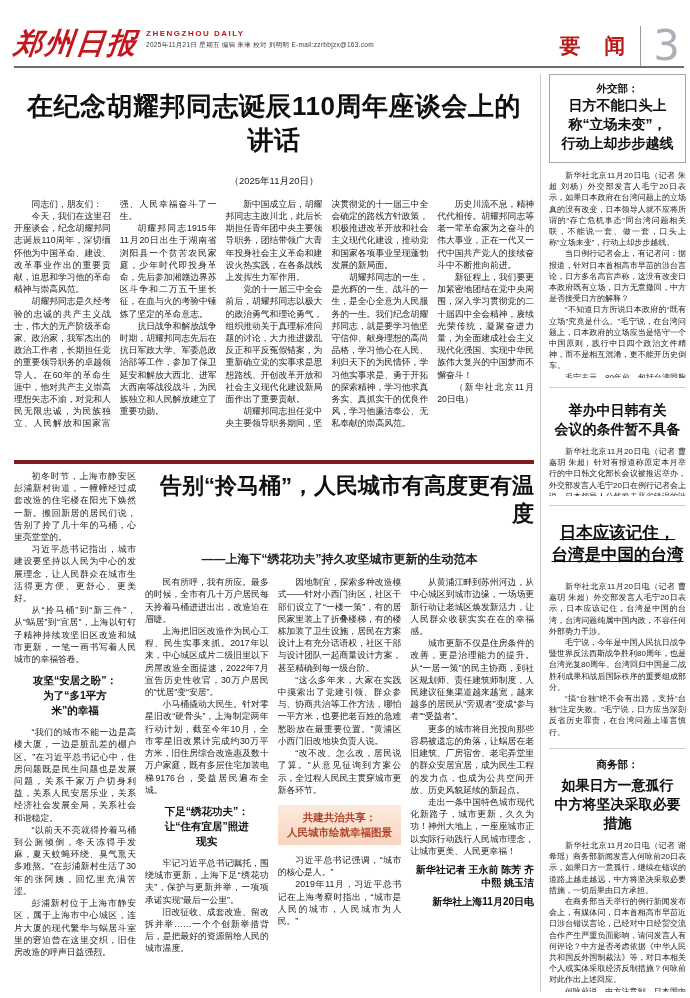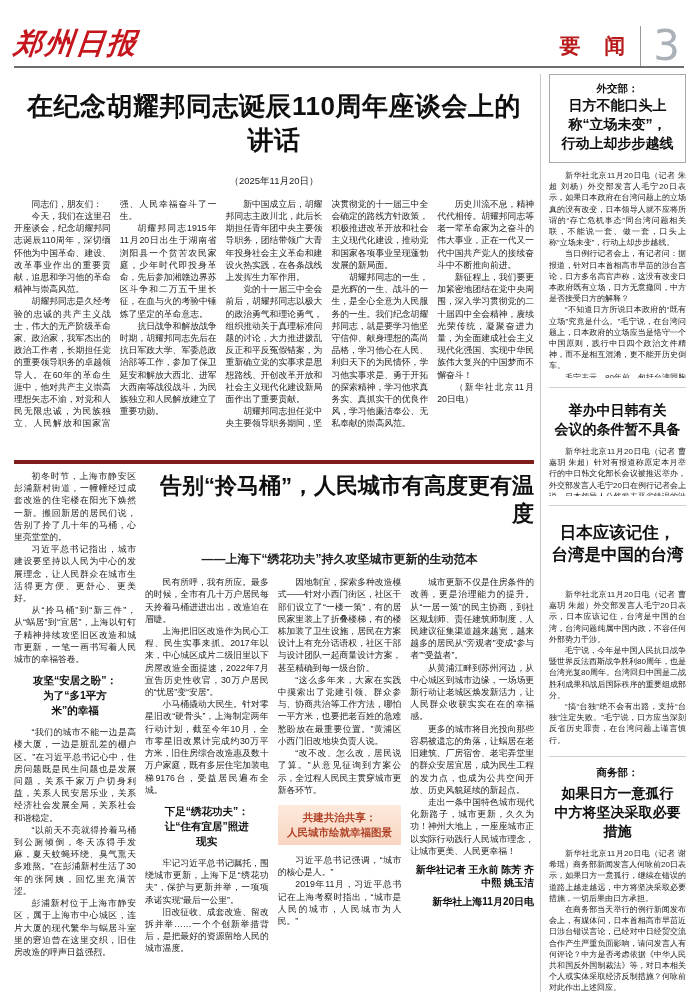--- a/index.html
+++ b/index.html
@@ -63,31 +63,35 @@
   .htitle div { font-size:14px; line-height:19px; }
   .hbox { border:1px solid #a8a8a8; padding:7px 3px 9px; margin-bottom:7px; }
   .sb .bt p { font-size:8px; line-height:11.2px; }
   .sb-body { overflow:hidden; }
   .b1 .sb-body { height:208px; }
   .b2 .sb-body { height:50px; }
   .b3 .sb-body { height:158px; }
   .b4 .sb-body { height:212px; }
   .b2 .htitle, .b4 .htitle { margin:4px 0 7px; }
   .b3 .htitle div { font-size:16.5px; line-height:22px; }
-  .b3 .htitle { margin:6px 0 24px; }
+  .b3 .htitle { margin:6px 0 16px;text-decoration:underline; }
   .sdiv { border-top:1px solid #cfcfcf; margin:9px 0; height:0; }
 </style>
 </head>
 <body>
 
 <div class="page">
 
   <header class="masthead">
     <div class="brand">
       <div class="logo">郑州日报</div>
+      <div class="brand-side">
+        <div class="logo-en">ZHENGZHOU DAILY</div>
+        <div class="issue-line">2025年11月21日 星期五 编辑 朱琳 校对 刘明明 E-mail:zzrbbjzx@163.com</div>
+      </div>
     </div>
     <div class="section-area">
       <div class="section-name">要 闻</div>
       <div class="pageno">3</div>
     </div>
   </header>
 
   <section class="speech">
     <h1 class="speech-title">在纪念胡耀邦同志诞辰110周年座谈会上的讲话</h1>
     <div class="speech-note">（2025年11月20日）</div>
@@ -153,22 +157,22 @@
               <div>共建共治共享：</div>
               <div>人民城市绘就幸福图景</div>
             </div>
           <div>
               <p>习近平总书记强调，“城市的核心是人。”</p>
               <p>2019年11月，习近平总书记在上海考察时指出，“城市是人民的城市，人民城市为人民。”</p>
             </div>
         </div>
         <div class="ncol bt">
           <div>
+              <p>从黄浦江畔到苏州河边，从中心城区到城市边缘，一场场更新行动让老城区焕发新活力，让人民群众收获实实在在的幸福感。</p>
               <p>城市更新不仅是住房条件的改善，更是治理能力的提升。从“一居一策”的民主协商，到社区规划师、责任建筑师制度，人民建议征集渠道越来越宽，越来越多的居民从“旁观者”变成“参与者”“受益者”。</p>
-              <p>从黄浦江畔到苏州河边，从中心城区到城市边缘，一场场更新行动让老城区焕发新活力，让人民群众收获实实在在的幸福感。</p>
               <p>更多的城市将目光投向那些容易被遗忘的角落，让蜗居在老旧建筑、厂房宿舍、老宅弄堂里的群众安居宜居，成为民生工程的发力点，也成为公共空间开放、历史风貌延续的新起点。</p>
               <p>走出一条中国特色城市现代化新路子，城市更新，久久为功！神州大地上，一座座城市正以实际行动践行人民城市理念，让城市更美、人民更幸福！</p>
             </div>
           <div class="byline">新华社记者 王永前 陈芳 齐中熙 姚玉洁</div>
           <div class="byline">新华社上海11月20日电</div>
         </div>
       </div>
     </div>
   </section>
 

